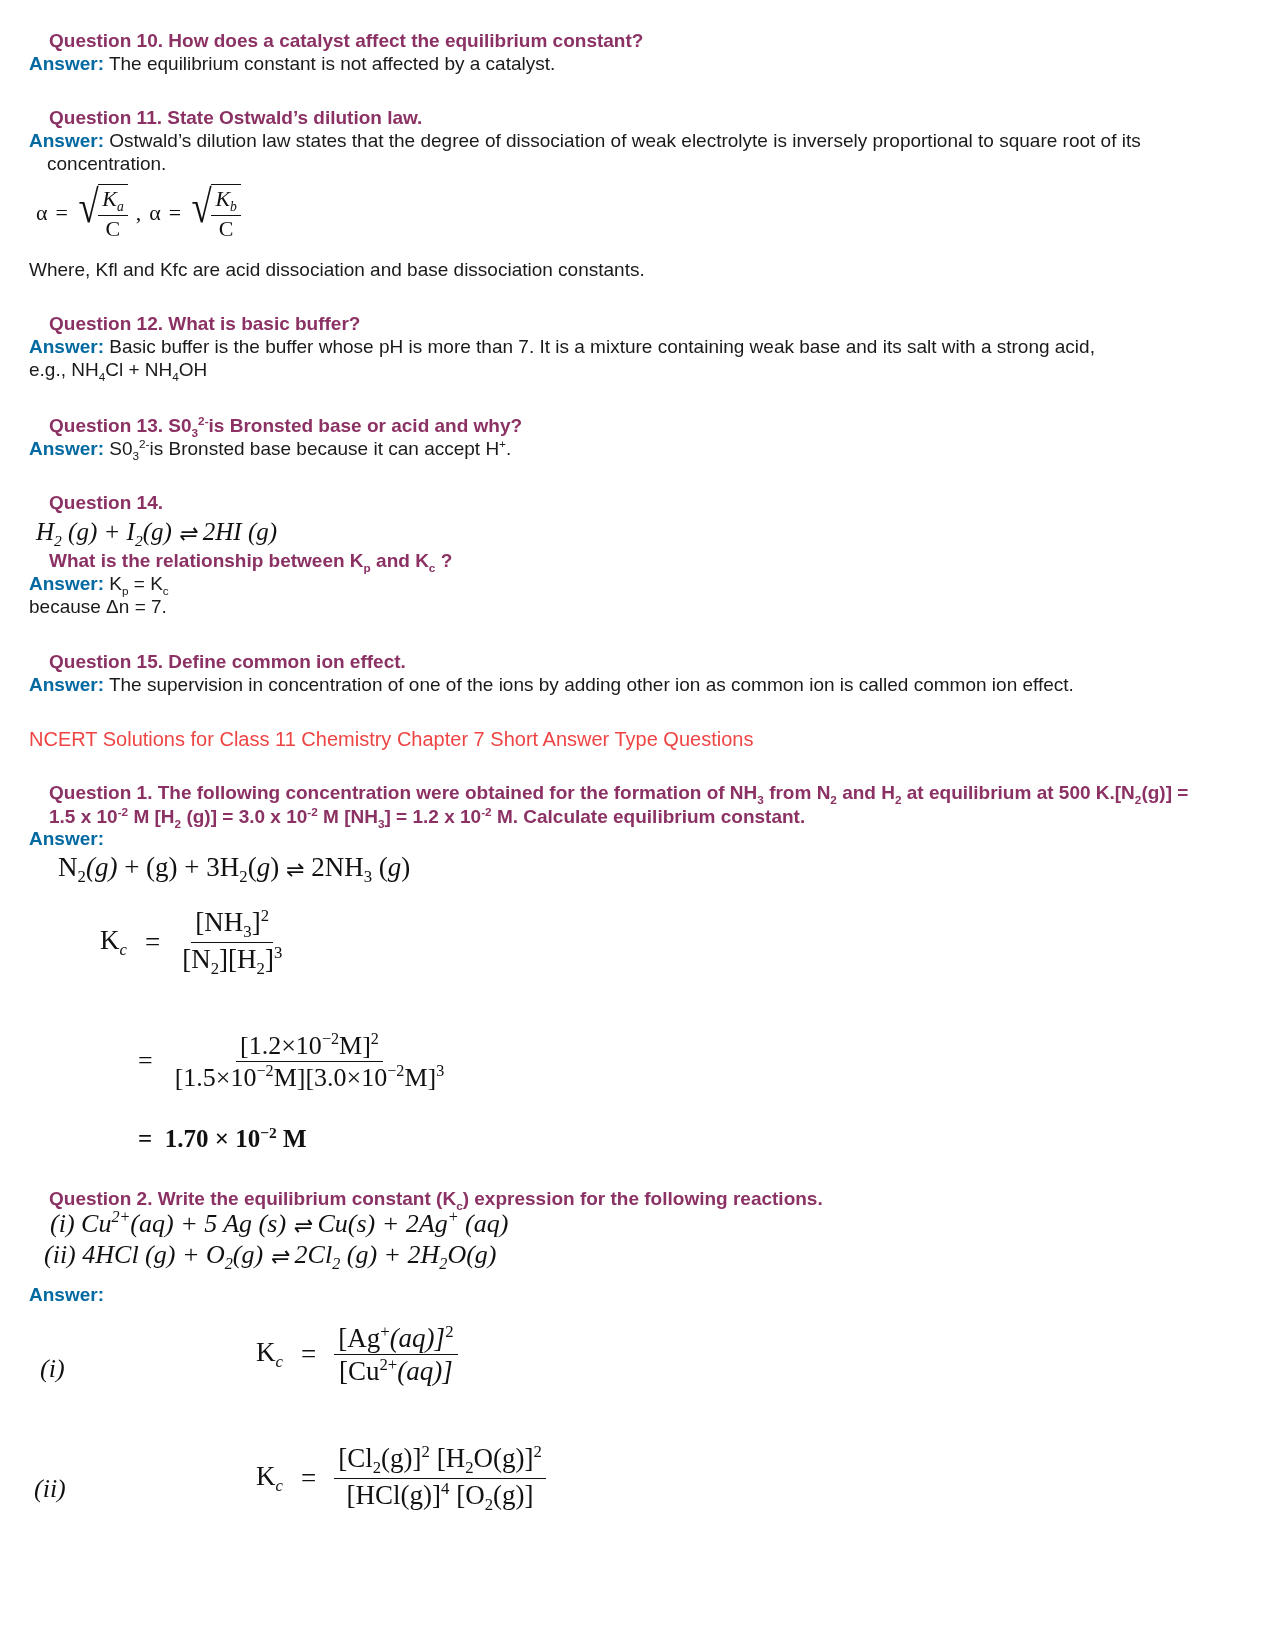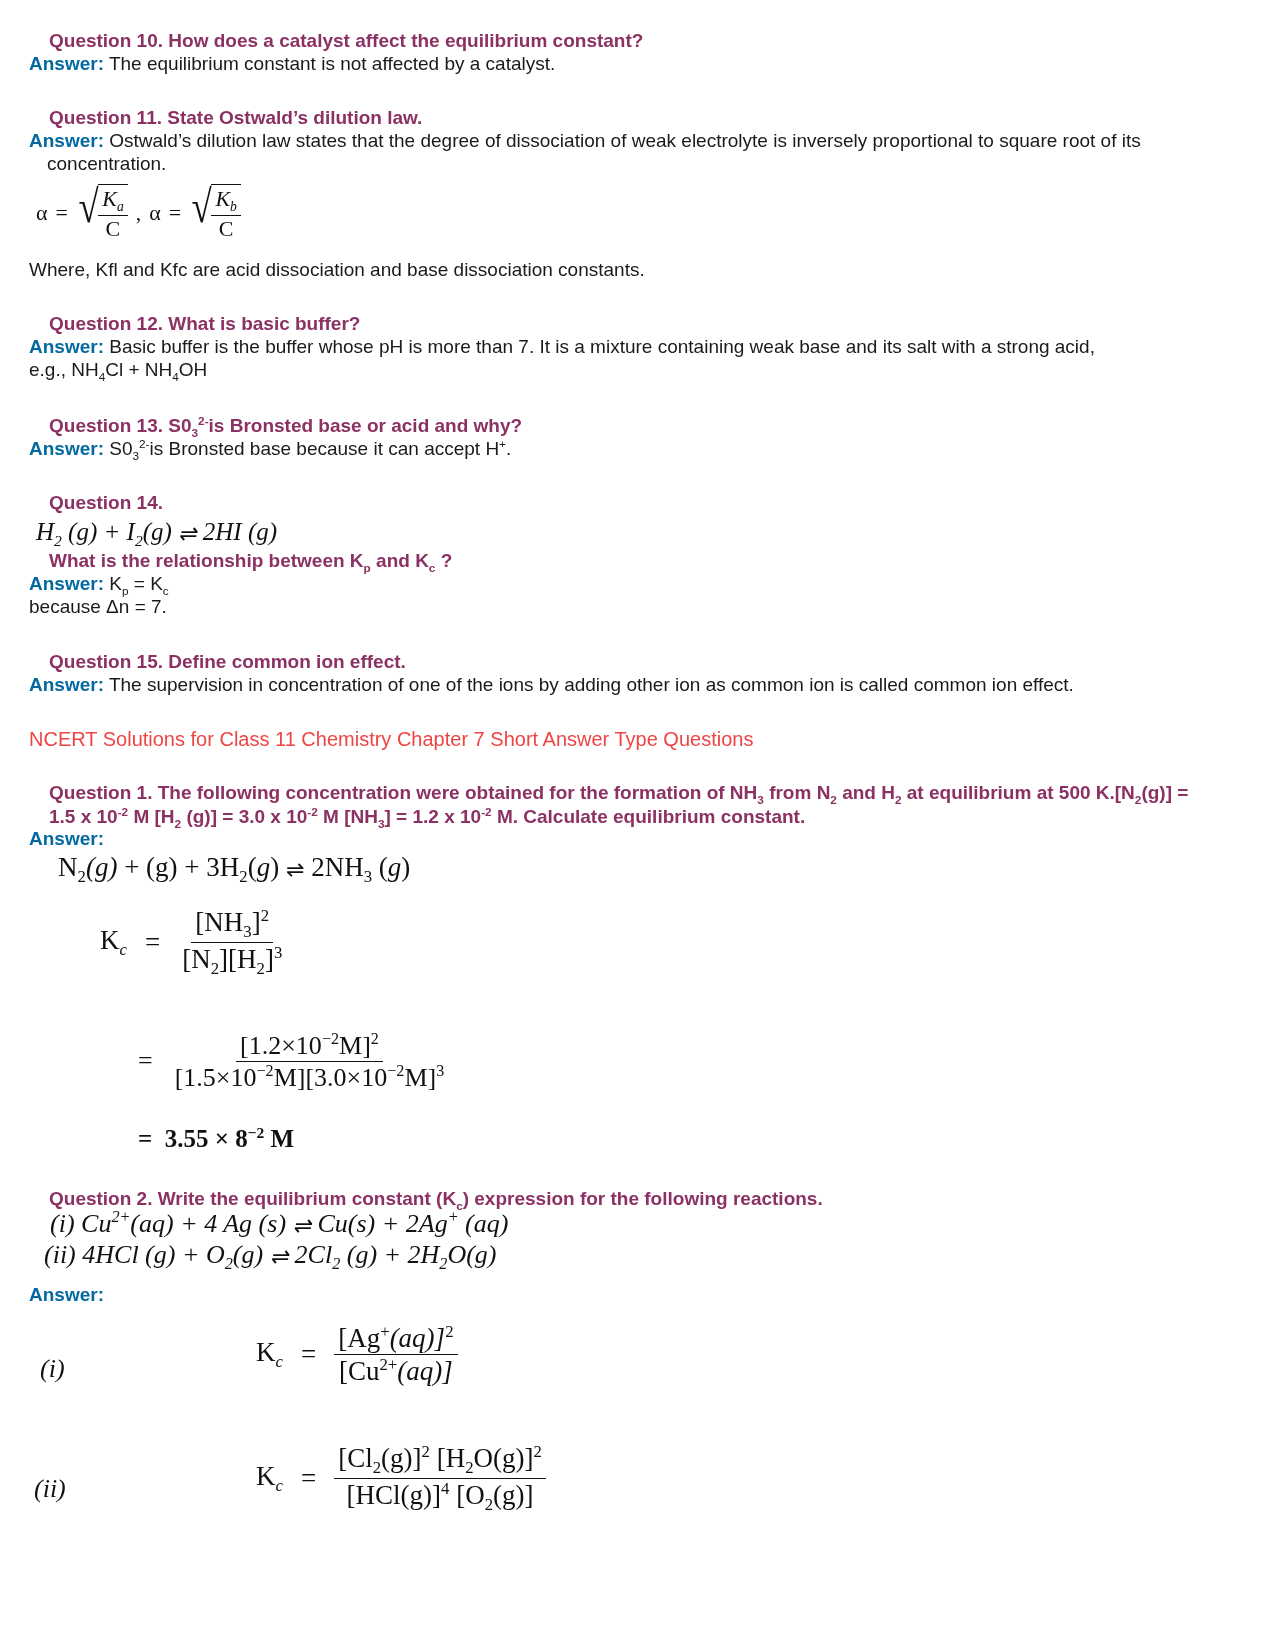--- a/index.html
+++ b/index.html
@@ -108,24 +108,24 @@
 </div>
 
 <div class="abs serif" style="left:138px;top:1030px;font-size:26px;display:flex;align-items:center;gap:18px;">
   <span>=</span>
   <span class="frac">
     <span class="num"><span>[1.2×10</span><sup>−2</sup><span>M]</span><sup>2</sup></span>
     <span class="den"><span>[1.5×10</span><sup>−2</sup><span>M][3.0×10</span><sup>−2</sup><span>M]</span><sup>3</sup></span>
   </span>
 </div>
 
-<div class="abs serif" style="left:138px;top:1124px;font-size:25px;font-weight:bold;"><span>=</span>&nbsp; <span>3.55 × 8</span><sup>−2</sup><span> M</span></div>
+<div class="abs serif" style="left:138px;top:1124px;font-size:25px;font-weight:bold;"><span>=</span>&nbsp; <span>1.70 × 10</span><sup>−2</sup><span> M</span></div>
 
 <div class="abs q" style="left:29px;top:1188px;"><span>Question 2. Write the equilibrium constant (K</span><sub>c</sub><span>) expression for the following reactions.</span></div>
-<div class="abs serif it" style="left:50px;top:1208px;font-size:26px;"><span>(i) Cu</span><sup>2+</sup><span>(aq) + 4 Ag (s)</span> <span class="arrow">⇌</span> <span>Cu(s) + 2Ag</span><sup>+</sup><span> (aq)</span></div>
+<div class="abs serif it" style="left:50px;top:1208px;font-size:26px;"><span>(i) Cu</span><sup>2+</sup><span>(aq) + 5 Ag (s)</span> <span class="arrow">⇌</span> <span>Cu(s) + 2Ag</span><sup>+</sup><span> (aq)</span></div>
 <div class="abs serif it" style="left:44px;top:1240px;font-size:26px;"><span>(ii) 4HCl (g) + O</span><sub>2</sub><span>(g)</span> <span class="arrow">⇌</span> <span>2Cl</span><sub>2</sub><span> (g) + 2H</span><sub>2</sub><span>O(g)</span></div>
 <div class="abs a-label" style="left:29px;top:1284px;">Answer:</div>
 
 <div class="abs serif it" style="left:40px;top:1354px;font-size:26px;">(i)</div>
 <div class="abs serif" style="left:256px;top:1322px;font-size:27px;display:flex;align-items:center;gap:18px;">
   <span><span>K</span><sub class="it">c</sub></span>
   <span>=</span>
   <span class="frac">
     <span class="num"><span>[Ag</span><sup>+</sup><span class="it">(aq)]</span><sup>2</sup></span>
     <span class="den"><span>[Cu</span><sup>2+</sup><span class="it">(aq)]</span></span>

